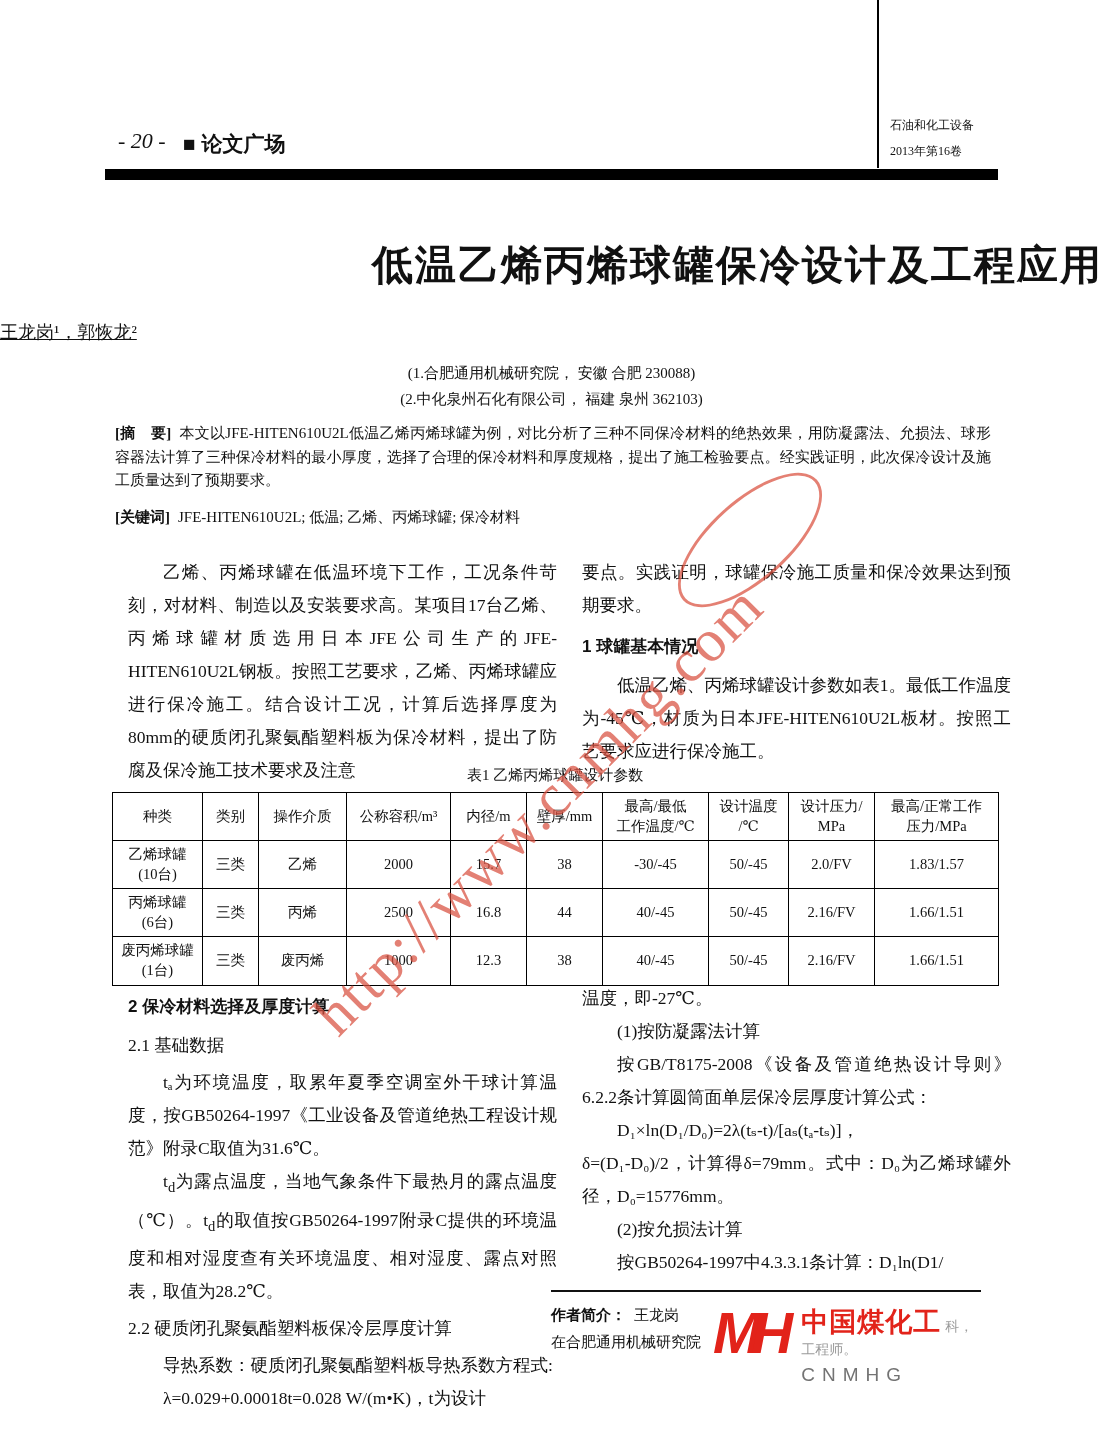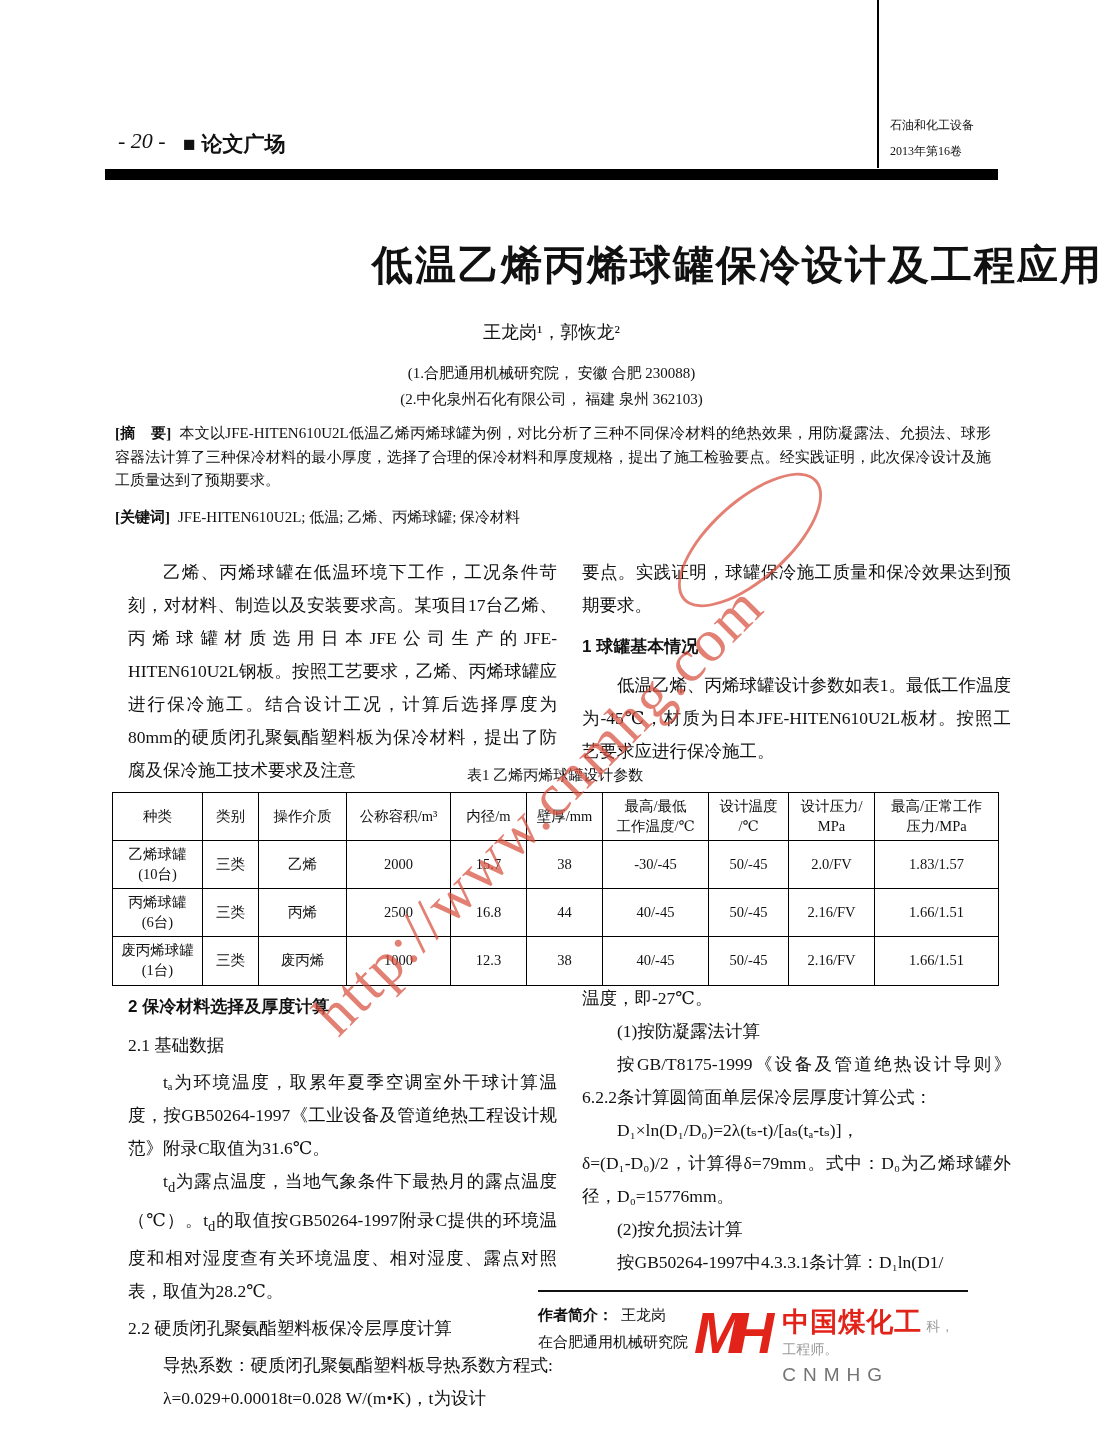--- a/index.html
+++ b/index.html
@@ -39,21 +39,21 @@
   }
 
   
   .title {
     position: absolute; left: 0; top: 238px; width: 100%;
     margin: 0; text-align: right;
     font-size: 41px; font-weight: bold; letter-spacing: 2px;
   }
   .authors {
     position: absolute; left: 0; top: 320px; width: 100%;
-    text-align: center; font-size: 18px;
+    text-align: left; font-size: 18px; text-decoration: underline;
   }
   .affils {
     position: absolute; left: 0; top: 360px; width: 100%;
     text-align: center; font-size: 15px; line-height: 26px;
   }
 
   
   .abstract {
     position: absolute; left: 115px; top: 422px; width: 876px;
     font-size: 15px; line-height: 23.5px; text-align: justify;
@@ -94,23 +94,23 @@
     font-size: 14.5px; font-weight: normal;
     text-align: center; vertical-align: middle;
     white-space: pre-line; line-height: 1.35;
     padding: 4px 2px;
   }
   th { height: 48px; }
   td { height: 42px; }
 
   
   .footer {
-    position: absolute; left: 538px; top: 1290px; width: 430px;
+    position: absolute; left: 551px; top: 1290px; width: 430px;
     border-top: 2px solid #111; padding-top: 10px;
-    display: flex; align-items: flex-start; gap: 6px;
+    display: flex; align-items: flex-start; gap: 12px;
   }
   .bio { font-size: 15px; line-height: 27px; flex: 0 0 150px; }
   .logo { display: flex; align-items: flex-start; gap: 8px; margin-top: 2px; }
   .logo-mark {
     font-family: "Liberation Sans", sans-serif;
     font-style: italic; font-weight: bold;
     font-size: 58px; line-height: 58px;
     letter-spacing: -10px; padding-right: 10px;
   }
   .logo-cn {
@@ -258,21 +258,21 @@
     <p class="subh">2.1 基础数据</p>
     <p class="indent">tₐ为环境温度，取累年夏季空调室外干球计算温度，按GB50264-1997《工业设备及管道绝热工程设计规范》附录C取值为31.6℃。</p>
     <p class="indent">t<sub>d</sub>为露点温度，当地气象条件下最热月的露点温度（℃）。t<sub>d</sub>的取值按GB50264-1997附录C提供的环境温度和相对湿度查有关环境温度、相对湿度、露点对照表，取值为28.2℃。</p>
     <p class="subh">2.2 硬质闭孔聚氨酯塑料板保冷层厚度计算</p>
     <p class="indent">导热系数：硬质闭孔聚氨酯塑料板导热系数方程式:</p>
     <p class="indent">λ=0.029+0.00018t=0.028 W/(m•K)，t为设计</p>
   </div>
   <div class="col col-right-2">
     <p>温度，即-27℃。</p>
     <p class="indent">(1)按防凝露法计算</p>
-    <p class="indent">按GB/T8175-1999《设备及管道绝热设计导则》6.2.2条计算圆筒面单层保冷层厚度计算公式：</p>
+    <p class="indent">按GB/T8175-2008《设备及管道绝热设计导则》6.2.2条计算圆筒面单层保冷层厚度计算公式：</p>
     <p class="indent">D₁×ln(D₁/D₀)=2λ(tₛ-t)/[aₛ(tₐ-tₛ)]，</p>
     <p>δ=(D₁-D₀)/2，计算得δ=79mm。式中：D₀为乙烯球罐外径，D₀=15776mm。</p>
     <p class="indent">(2)按允损法计算</p>
     <p class="indent">按GB50264-1997中4.3.3.1条计算：D₁ln(D1/</p>
   </div>
 
   <div class="footer">
     <div class="bio">
       <p><span class="blabel">作者简介：</span><span>王龙岗</span></p>
       <p>在合肥通用机械研究院</p>

